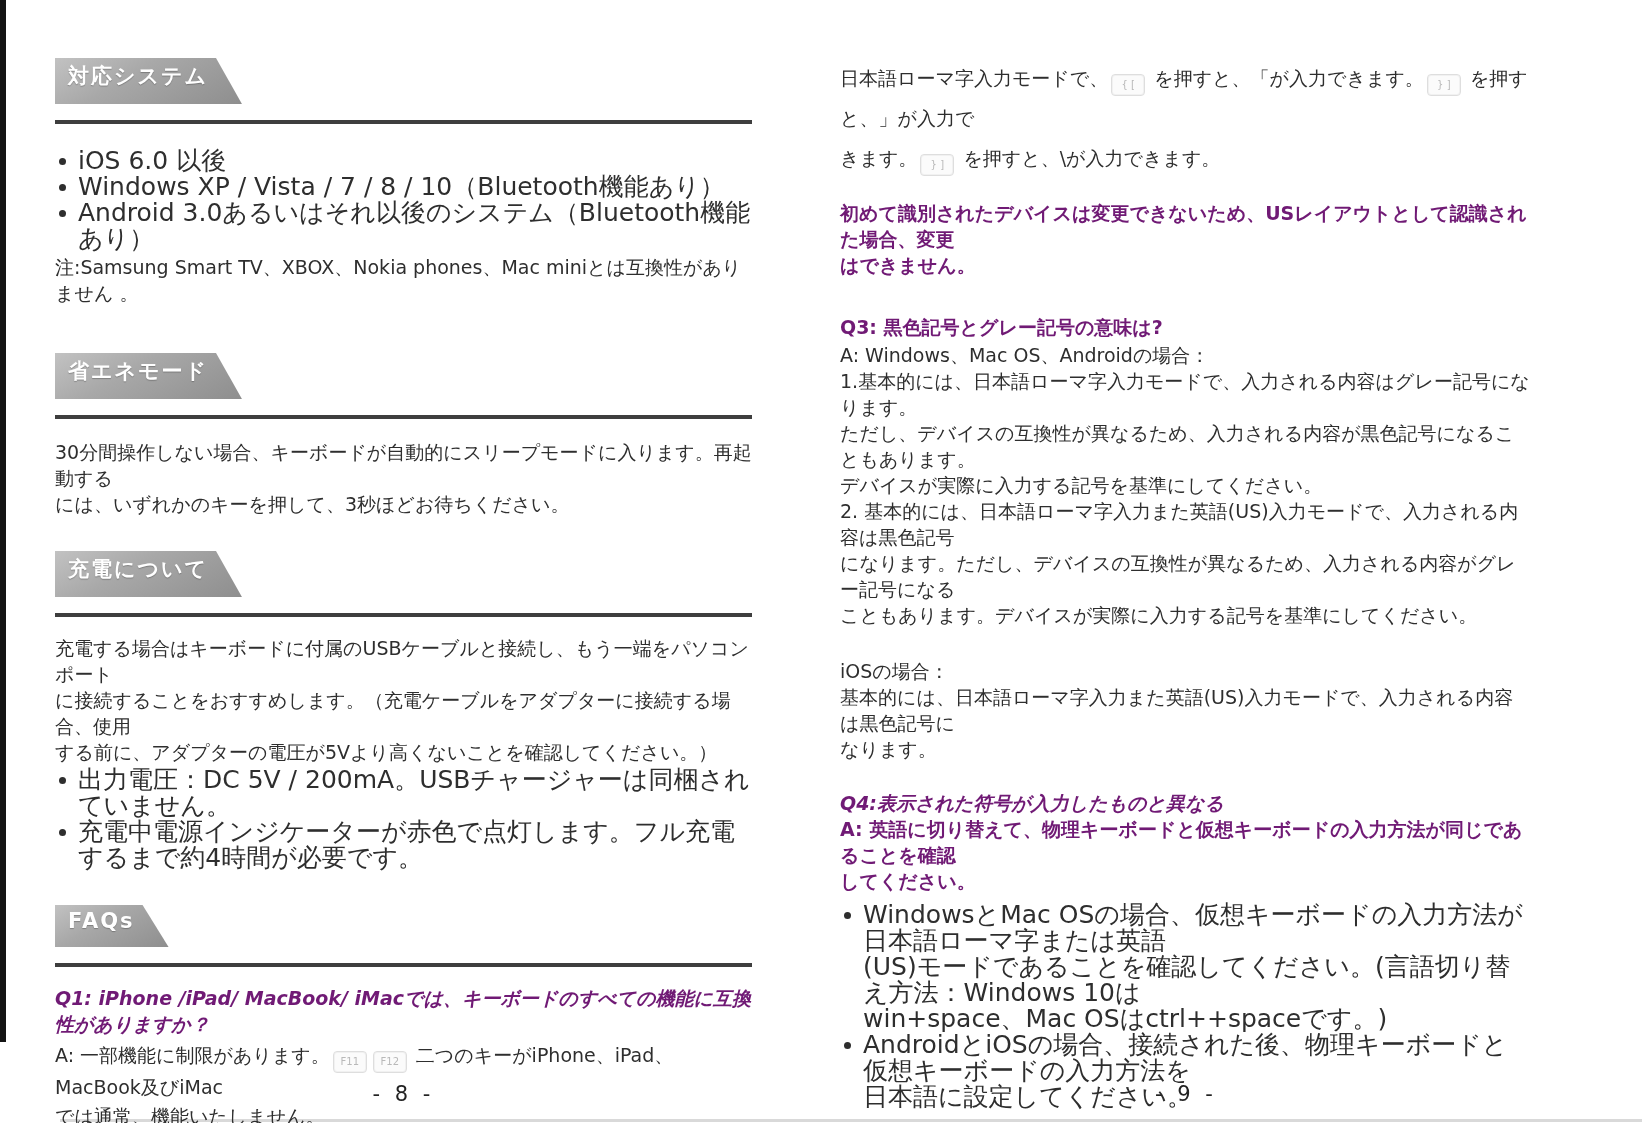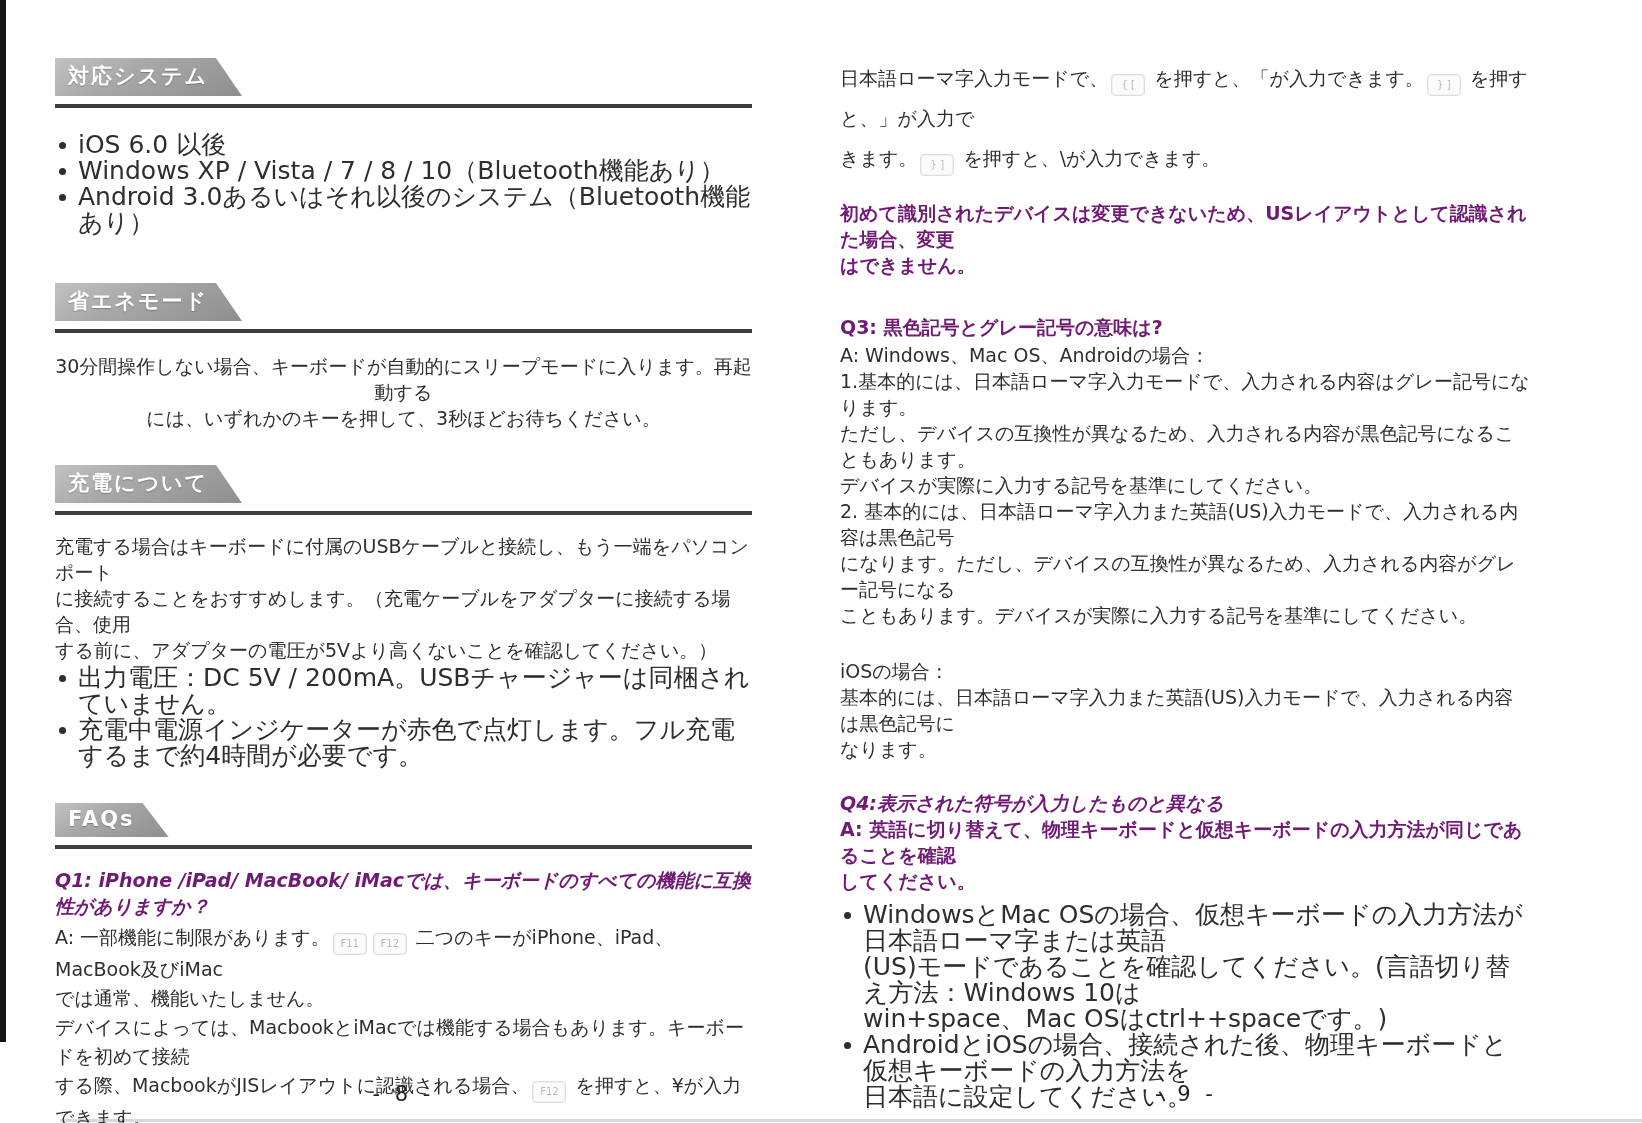--- a/index.html
+++ b/index.html
@@ -10,21 +10,21 @@
   }
   .page-col{position:absolute;top:0;}
   #left-page{left:55px;width:697px;}
   #right-page{left:840px;width:692px;}
 
   .section-head{border-bottom:4px solid var(--rule_dark,#3e3e3e);}
   .banner{
     display:inline-block;vertical-align:bottom;
     background:linear-gradient(150deg,#c2c2c2 0%,#a8a8a8 40%,#8e8e8e 100%);
     color:#fff;font-size:21px;font-weight:bold;letter-spacing:2px;
-    padding:4px 34px 6px 13px;margin-bottom:8px;
+    padding:4px 34px 14px 13px;margin-bottom:16px;
     clip-path:polygon(0 0,calc(100% - 26px) 0,100% 100%,0 100%);
     text-shadow:0 1px 1px rgba(0,0,0,.25);
   }
   .para{font-size:19px;line-height:26px;white-space:pre-wrap;margin:0;}
   .qa-q{font-size:19px;line-height:26px;white-space:pre-wrap;font-weight:bold;color:#701a75;margin:0;}
 
   ul.dots{list-style:none;margin:0;padding:0;}
   ul.dots li{
     position:relative;padding-left:23px;font-size:25px;line-height:26px;
     white-space:pre-wrap;
@@ -49,21 +49,21 @@
   }
 
   #edge-left{position:absolute;left:0;top:0;width:6px;height:1042px;background:#141414;}
   #edge-bottom{position:absolute;left:60px;top:1119px;width:1582px;height:3px;background:#d9d9d9;}
 
   
   #l-head-1{margin-top:58px;}
   #l-list-1{margin-top:24px;}
   #l-note-1{margin-top:2px;}
   #l-head-2{margin-top:47px;}
-  #l-para-2{margin-top:20px;text-align:center;}
+  #l-para-2{margin-top:20px;}
   #l-head-3{margin-top:34px;}
   #l-para-3{margin-top:18px;}
   #l-list-3{margin-top:2px;}
   #l-head-4{margin-top:34px;}
   #l-q1-q{margin-top:18px;font-style:italic;}
   #l-q1-a{margin-top:4px;line-height:29px;}
 
   
   #r-intro{margin-top:58px;line-height:40px;}
   #r-warning{margin-top:22px;}
@@ -84,20 +84,21 @@
 
   <div id="l-head-1" class="section-head">
     <div class="banner">対応システム</div>
   </div>
 
   <ul id="l-list-1" class="dots">
     <li>iOS 6.0 以後</li>
     <li>Windows XP / Vista / 7 / 8 / 10（Bluetooth機能あり）</li>
     <li>Android 3.0あるいはそれ以後のシステム（Bluetooth機能あり）</li>
   </ul>
+  <p id="l-note-1" class="para">注:Samsung Smart TV、XBOX、Nokia phones、Mac miniとは互換性がありません 。</p>
 
   <div id="l-head-2" class="section-head">
     <div class="banner">省エネモード</div>
   </div>
   <p id="l-para-2" class="para">30分間操作しない場合、キーボードが自動的にスリープモードに入ります。再起動する
 には、いずれかのキーを押して、3秒ほどお待ちください。</p>
 
   <div id="l-head-3" class="section-head">
     <div class="banner">充電について</div>
   </div>

